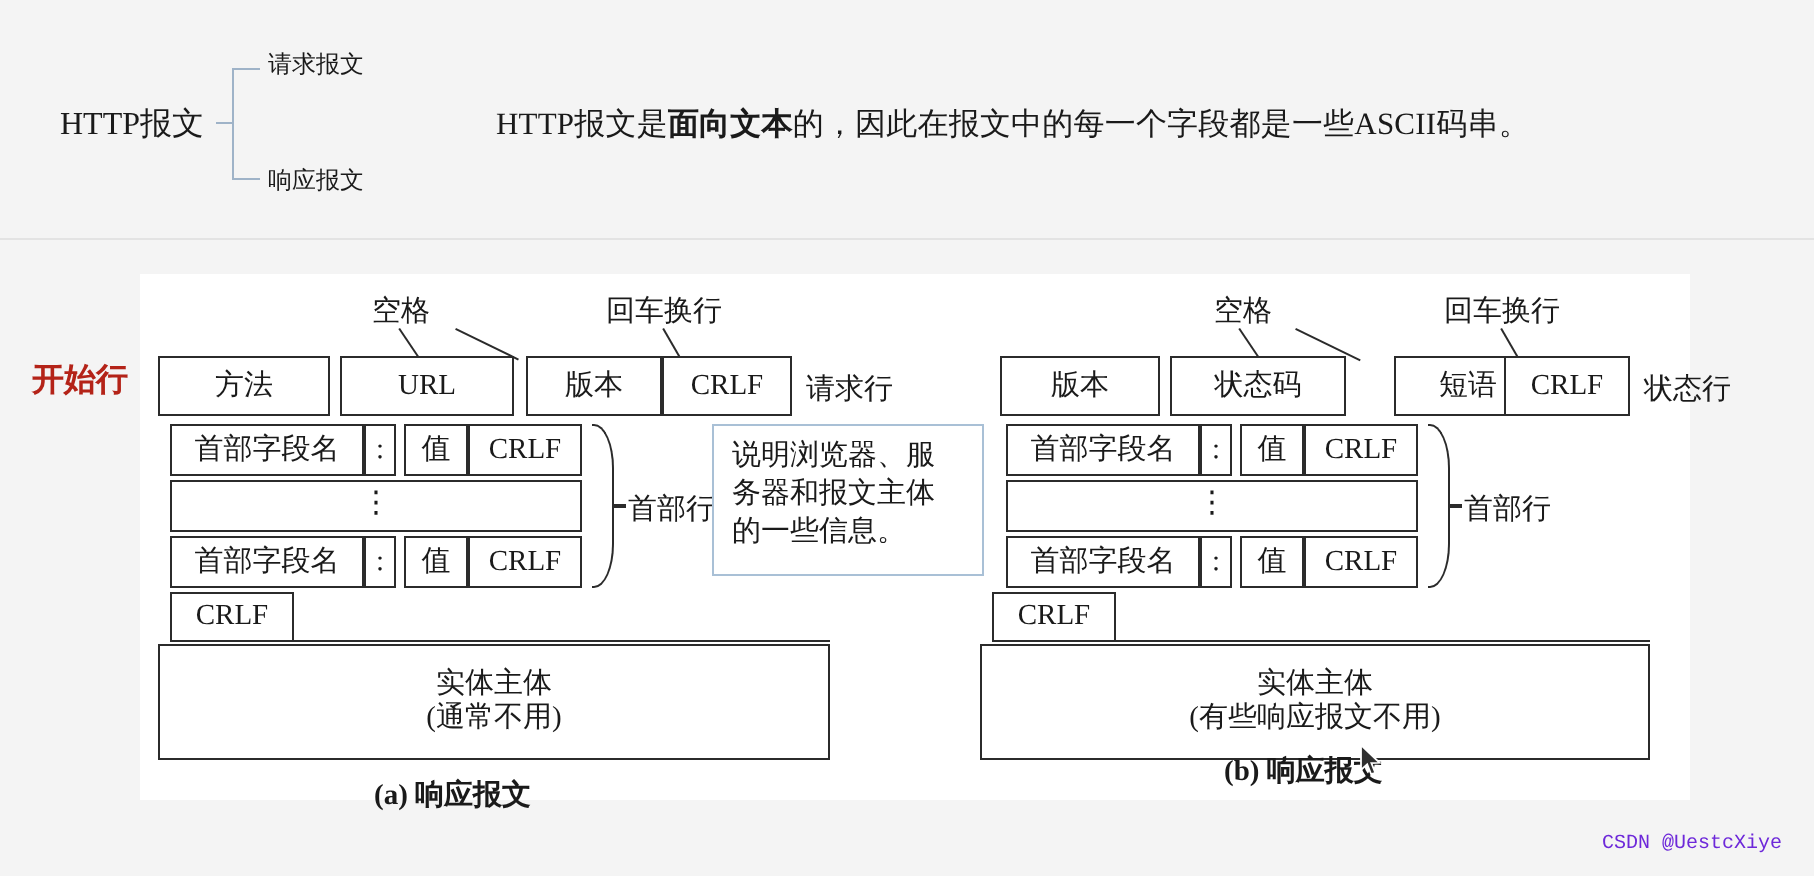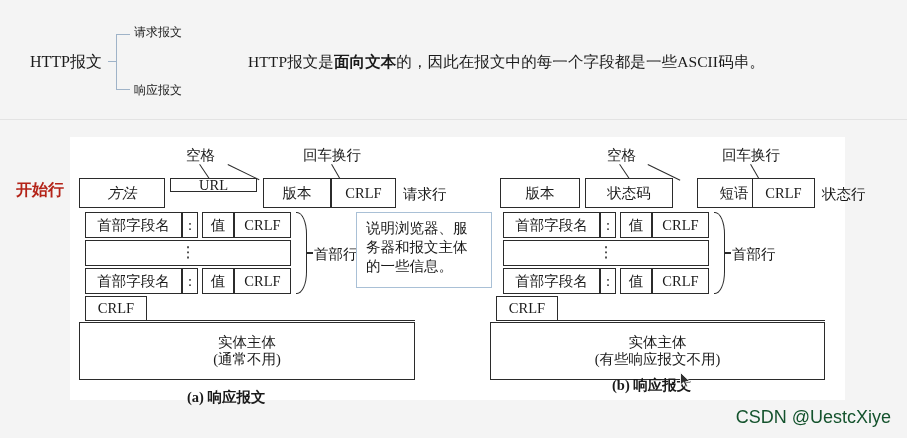--- a/index.html
+++ b/index.html
@@ -159,23 +159,23 @@
     padding: 6px 8px 0 9px;
     font-size: 14.5px;
     line-height: 1.32;
     color: #1a1a1a;
   }
 
   
   #watermark {
     position: absolute;
     right: 16px; bottom: 10px;
-    font-family: Liberation Sans, sans-serif;
-    font-size: 18px;
-    color: #14532d;
+    font-family: Liberation Mono, monospace;
+    font-size: 10px;
+    color: #6d28d9;
     white-space: nowrap;
   }
 
   
   #mouse-cursor {
     position: absolute;
     left: 680px; top: 372px;
     width: 11px; height: 17px;
   }
 </style>
@@ -201,22 +201,22 @@
 <div id="start-line-label">开始行</div>
 
 <div class="anno" style="left:186px; top:146px;">空格</div>
 <div class="anno" style="left:303px; top:146px;">回车换行</div>
 
 <div class="leader" style="left:200px; top:164px; width:28px; transform:rotate(56deg);"></div>
 <div class="leader" style="left:228px; top:164px; width:35px; transform:rotate(26deg);"></div>
 
 <div class="leader" style="left:332px; top:164px; width:24px; transform:rotate(60deg);"></div>
 
-<div class="box" style="left:79px; top:178px; width:86px; height:30px;font-style:italic;">方法</div>
-<div class="box" style="left:170px; top:178px; width:87px; height:14px;">URL</div>
+<div class="box" style="left:79px; top:178px; width:86px; height:30px;">方法</div>
+<div class="box" style="left:170px; top:178px; width:87px; height:30px;">URL</div>
 <div class="box" style="left:263px; top:178px; width:68px; height:30px;">版本</div>
 <div class="box" style="left:331px; top:178px; width:65px; height:30px;">CRLF</div>
 <div class="side-label" style="left:403px; top:185px;">请求行</div>
 
 <div class="box thin" style="left:85px; top:212px; width:97px; height:26px;">首部字段名</div>
 <div class="box thin" style="left:182px; top:212px; width:16px; height:26px;">:</div>
 <div class="box thin" style="left:202px; top:212px; width:32px; height:26px;">值</div>
 <div class="box thin" style="left:234px; top:212px; width:57px; height:26px;">CRLF</div>
 
 <div class="box thin dots" style="left:85px; top:240px; width:206px; height:26px;">⋮</div>

